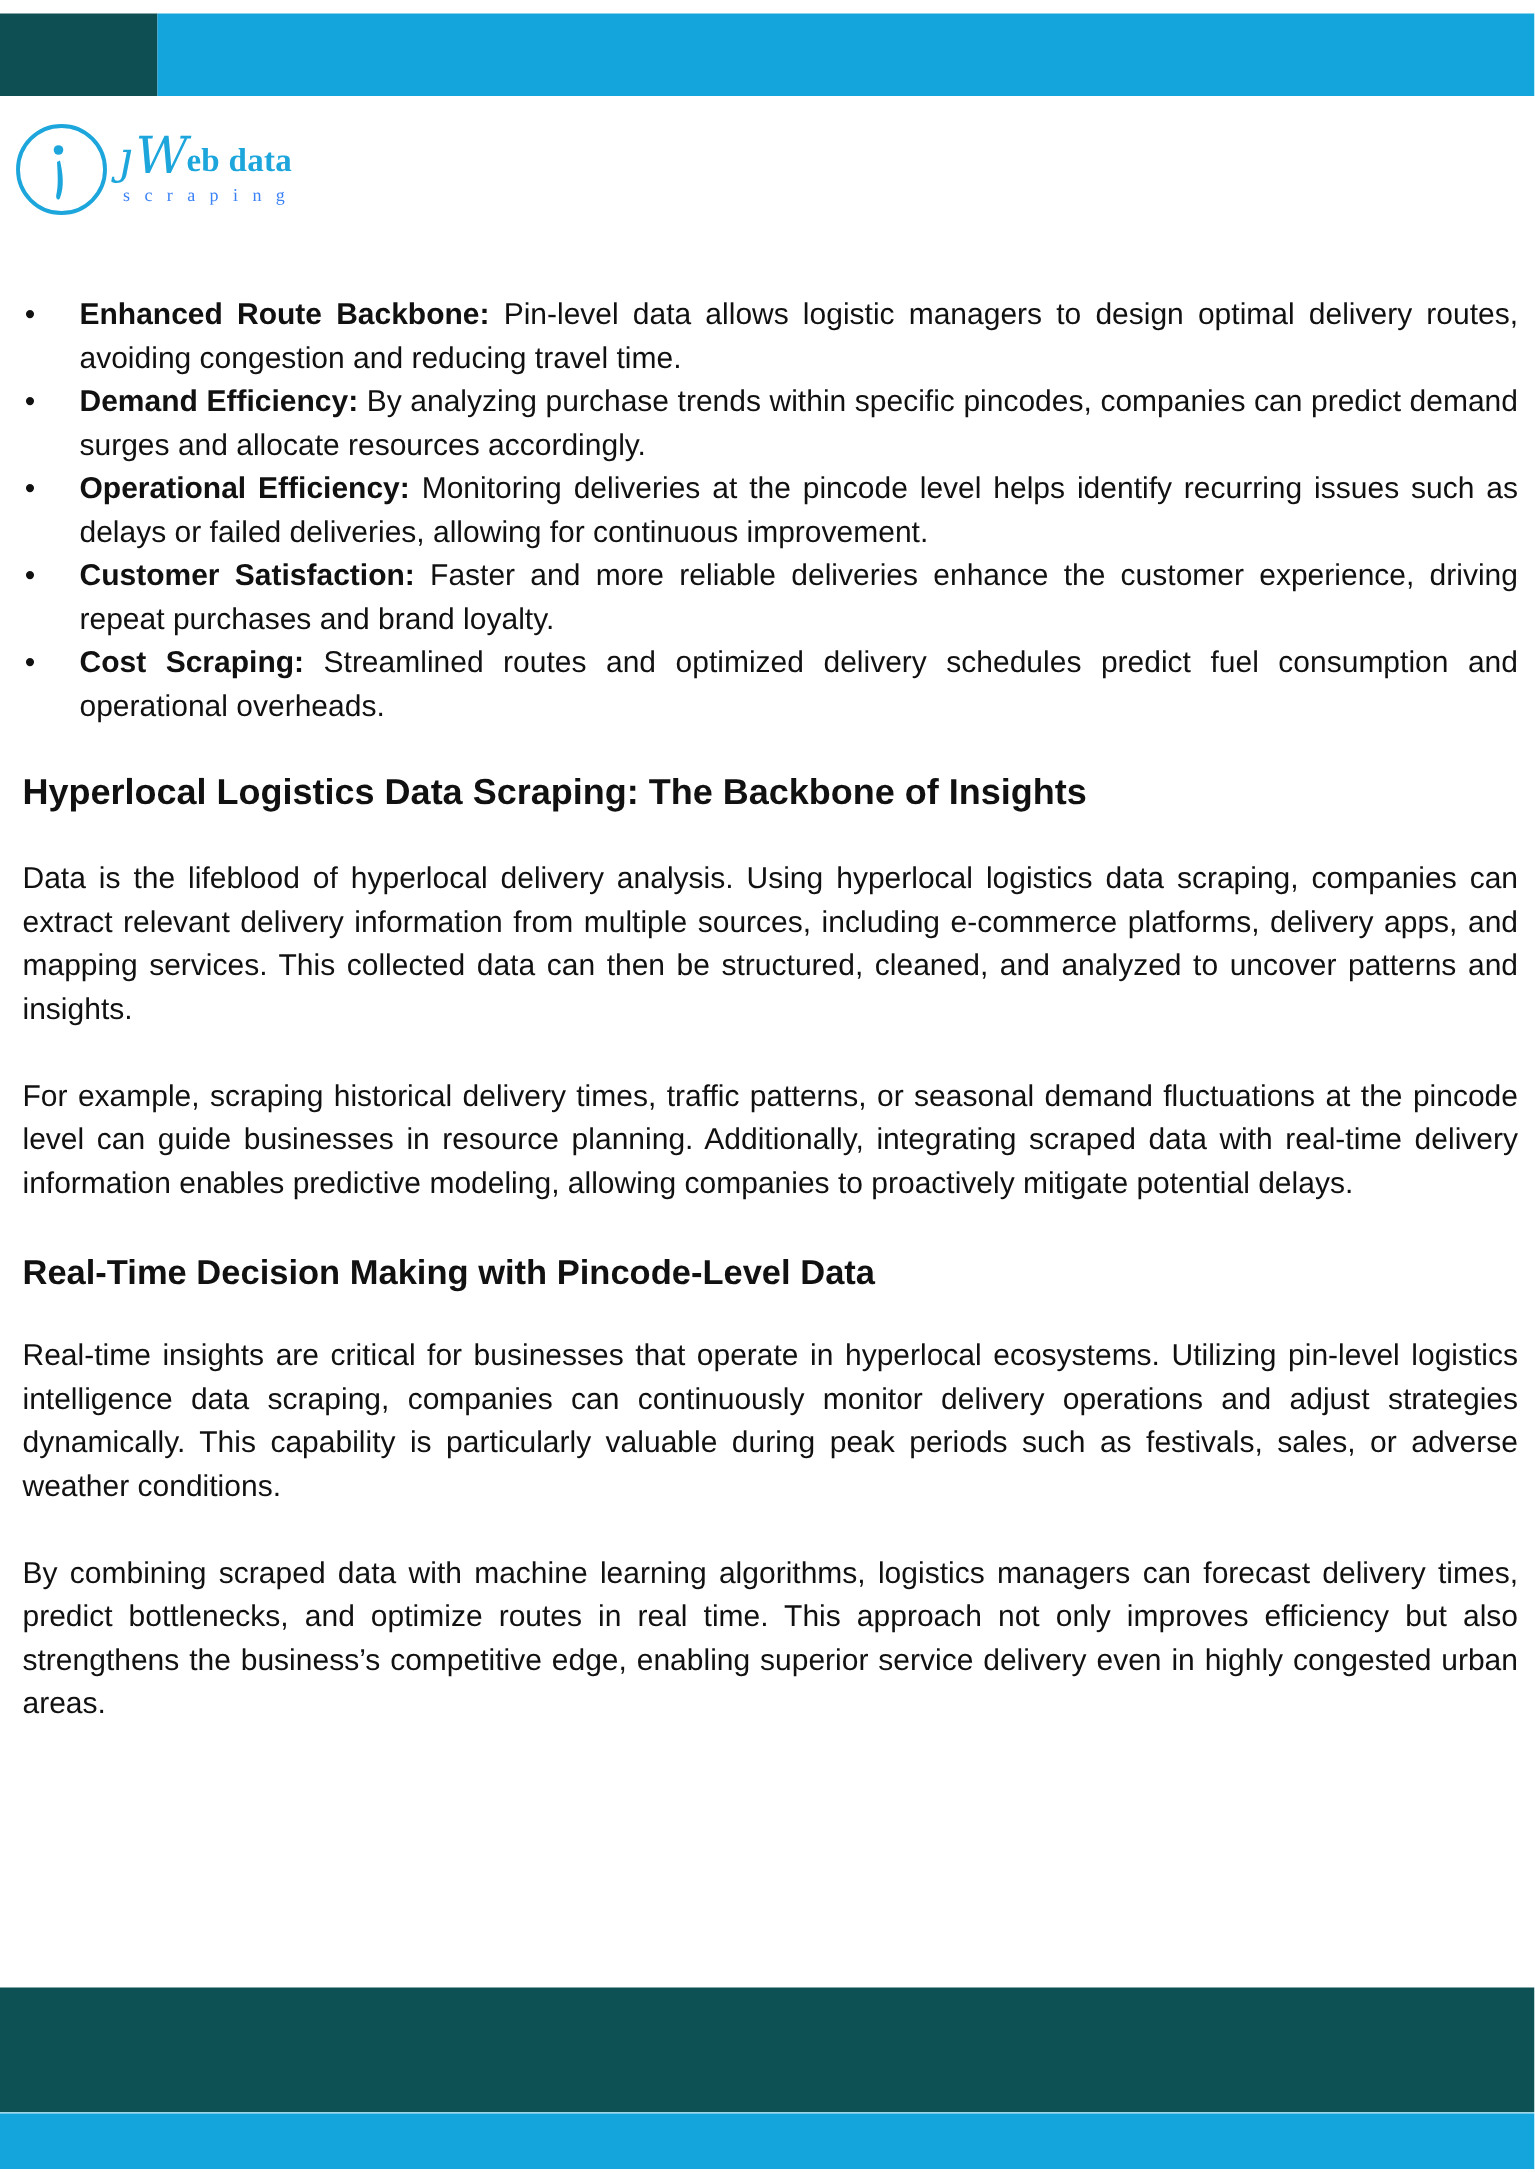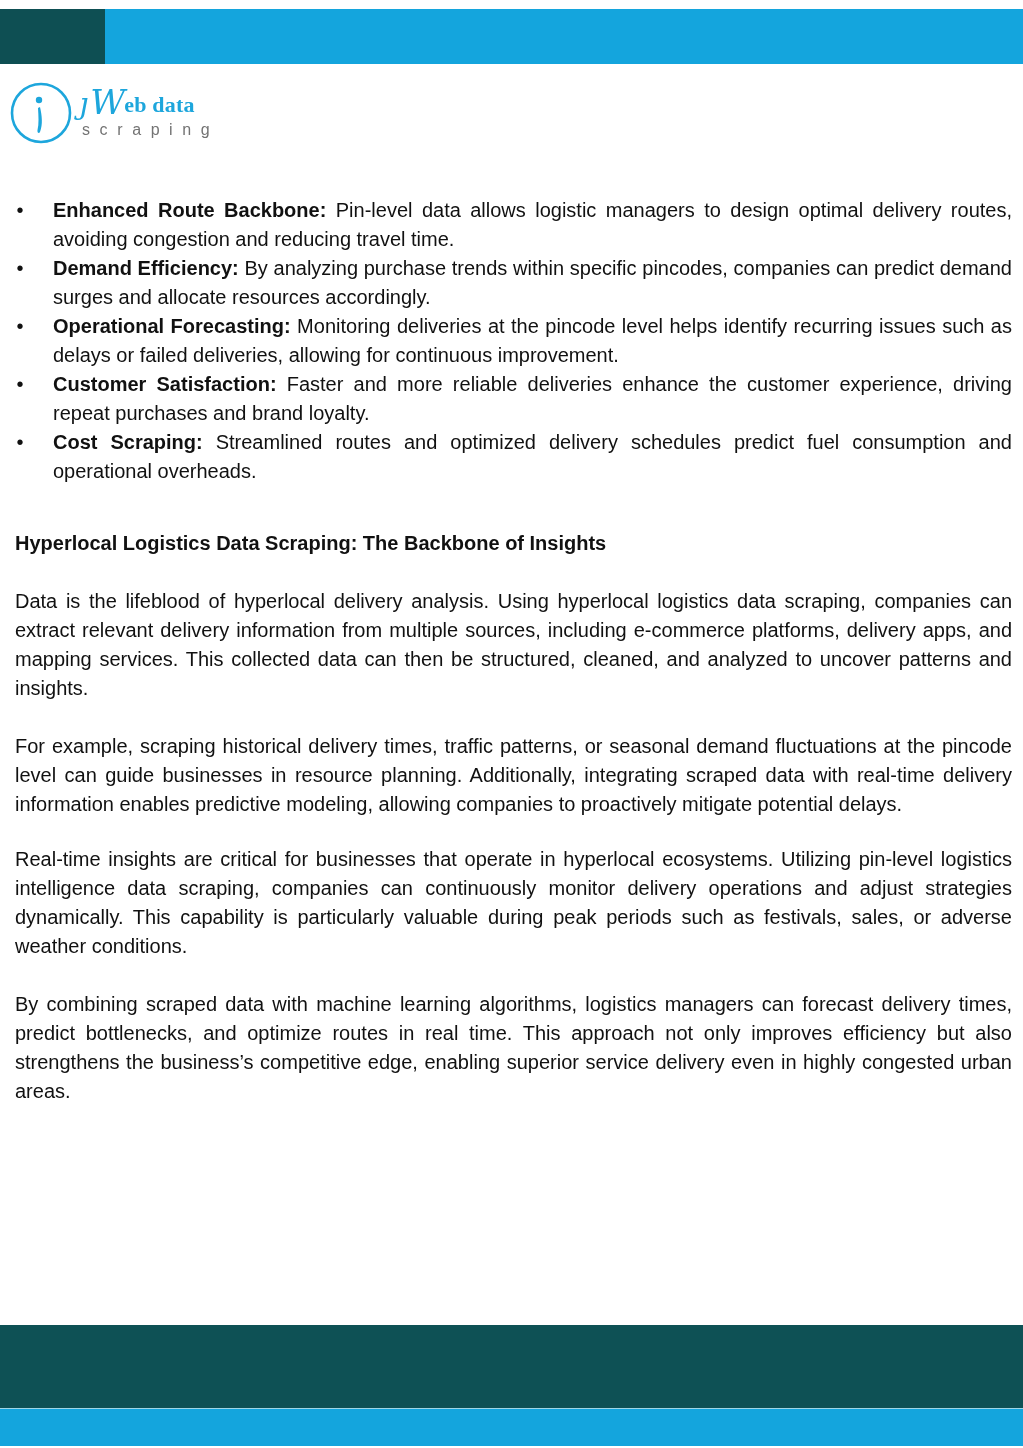--- a/index.html
+++ b/index.html
@@ -74,23 +74,23 @@
       margin-right: -1px;
     }
     .logo-eb {
       font-family: Liberation Serif, serif;
       font-weight: bold;
       font-size: 22px;
       letter-spacing: 0.2px;
       padding-bottom: 3px;
     }
     .logo-sub {
-      font-family: Liberation Sans, sans-serif;
-      font-size: 16px;
-      color: #737373;
+      font-family: Liberation Serif, serif;
+      font-size: 12px;
+      color: #3b82f6;
       letter-spacing: 9.6px;
       margin-top: 2px;
       margin-left: 3px;
     }
     
     .content {
       position: absolute;
       top: 196px;
       left: 15px;
       width: 997px;
@@ -113,22 +113,22 @@
       text-align: center;
     }
     .bold {
       font-weight: bold;
     }
     .para {
       text-align: justify;
     }
     .h3 {
       font-weight: bold;
-      font-size: 20px;
-      margin-top: 43px;
+      font-size: 24px;
+      margin-top: 28px;
       line-height: 29px;
     }
     .h2 {
       font-weight: bold;
       font-size: 23px;
       line-height: 32px;
       margin-top: 28px;
     }
     .gap { height: 29px; }
     
@@ -186,38 +186,39 @@
     <li class="bullet">
       <span class="bullet-dot">•</span>
       <span class="bold">Enhanced Route Backbone:</span><span> Pin-level data allows logistic managers to design optimal delivery routes, avoiding congestion and reducing travel time.</span>
     </li>
     <li class="bullet">
       <span class="bullet-dot">•</span>
       <span class="bold">Demand Efficiency:</span><span> By analyzing purchase trends within specific pincodes, companies can predict demand surges and allocate resources accordingly.</span>
     </li>
     <li class="bullet">
       <span class="bullet-dot">•</span>
-      <span class="bold">Operational Forecasting:</span><span> Monitoring deliveries at the pincode level helps identify recurring issues such as delays or failed deliveries, allowing for continuous improvement.</span>
+      <span class="bold">Operational Efficiency:</span><span> Monitoring deliveries at the pincode level helps identify recurring issues such as delays or failed deliveries, allowing for continuous improvement.</span>
     </li>
     <li class="bullet">
       <span class="bullet-dot">•</span>
       <span class="bold">Customer Satisfaction:</span><span> Faster and more reliable deliveries enhance the customer experience, driving repeat purchases and brand loyalty.</span>
     </li>
     <li class="bullet">
       <span class="bullet-dot">•</span>
       <span class="bold">Cost Scraping:</span><span> Streamlined routes and optimized delivery schedules predict fuel consumption and operational overheads.</span>
     </li>
   </ul>
 
   <h3 class="h3">Hyperlocal Logistics Data Scraping: The Backbone of Insights</h3>
   <div class="gap"></div>
   <p class="para">Data is the lifeblood of hyperlocal delivery analysis. Using hyperlocal logistics data scraping, companies can extract relevant delivery information from multiple sources, including e-commerce platforms, delivery apps, and mapping services. This collected data can then be structured, cleaned, and analyzed to uncover patterns and insights.</p>
   <div class="gap"></div>
   <p class="para">For example, scraping historical delivery times, traffic patterns, or seasonal demand fluctuations at the pincode level can guide businesses in resource planning. Additionally, integrating scraped data with real-time delivery information enables predictive modeling, allowing companies to proactively mitigate potential delays.</p>
 
+  <h2 class="h2">Real-Time Decision Making with Pincode-Level Data</h2>
   <div style="height:26px"></div>
   <p class="para">Real-time insights are critical for businesses that operate in hyperlocal ecosystems. Utilizing pin-level logistics intelligence data scraping, companies can continuously monitor delivery operations and adjust strategies dynamically. This capability is particularly valuable during peak periods such as festivals, sales, or adverse weather conditions.</p>
   <div class="gap"></div>
   <p class="para">By combining scraped data with machine learning algorithms, logistics managers can forecast delivery times, predict bottlenecks, and optimize routes in real time. This approach not only improves efficiency but also strengthens the business’s competitive edge, enabling superior service delivery even in highly congested urban areas.</p>
 </div>
 
 <div class="footer-dark"></div>
 <div class="footer-line"></div>
 <div class="footer-light"></div>
 

